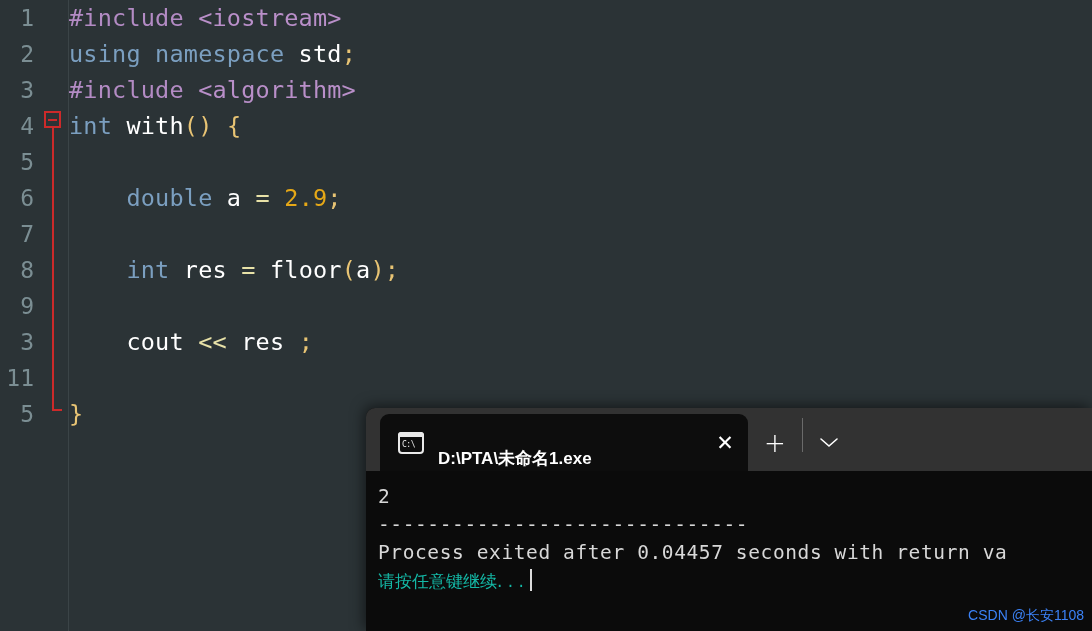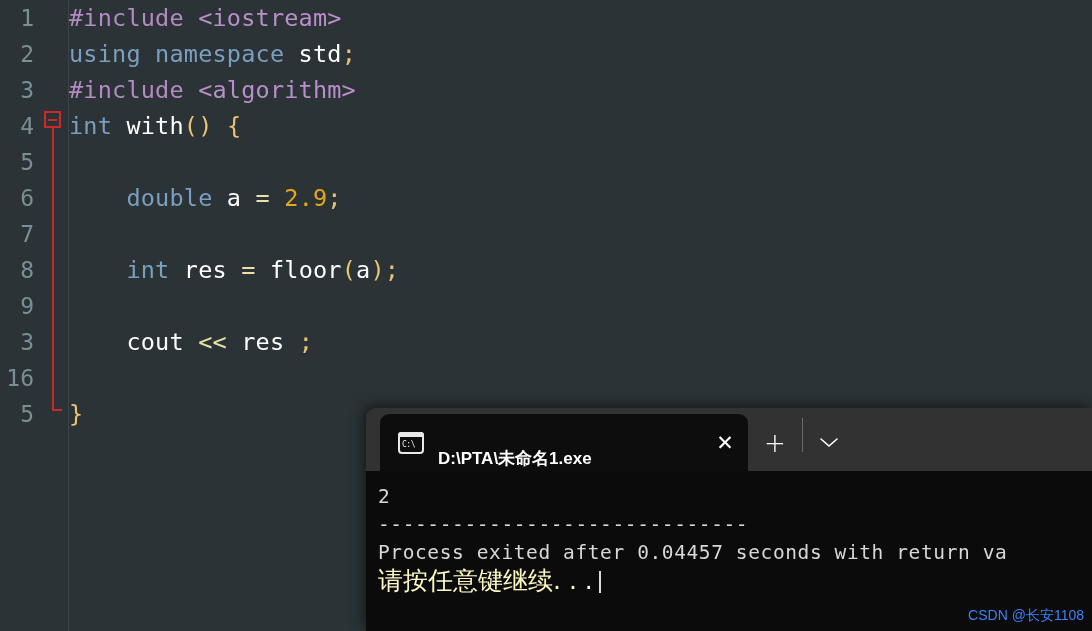--- a/index.html
+++ b/index.html
@@ -212,23 +212,23 @@
   .tline {
     font-family: "DejaVu Sans Mono", "Liberation Mono", monospace;
     font-size: 19.5px;
     line-height: 28px;
     color: #d8d8d8;
     white-space: pre;
     letter-spacing: 0.6px;
   }
   .tline-cjk {
     font-family: "DejaVu Sans", "Liberation Sans", sans-serif;
-    font-size: 25px;
+    font-size: 17px;
     line-height: 28px;
-    color: #fef9c3;
+    color: #14b8a6;
     white-space: pre;
   }
   #term-cursor {
     display: inline-block;
     width: 2px;
     height: 22px;
     background: #dcdcdc;
     vertical-align: -4px;
     margin-left: 6px;
   }
@@ -250,21 +250,21 @@
     <div class="ln">1</div>
     <div class="ln">2</div>
     <div class="ln">3</div>
     <div class="ln">4</div>
     <div class="ln">5</div>
     <div class="ln">6</div>
     <div class="ln">7</div>
     <div class="ln">8</div>
     <div class="ln">9</div>
     <div class="ln">3</div>
-    <div class="ln">16</div>
+    <div class="ln">11</div>
     <div class="ln">5</div>
   </div>
 
   <div id="fold-col">
     <div id="fold-box"></div>
     <div id="fold-line"></div>
     <div id="fold-foot"></div>
   </div>
 
   <div id="code-area">

